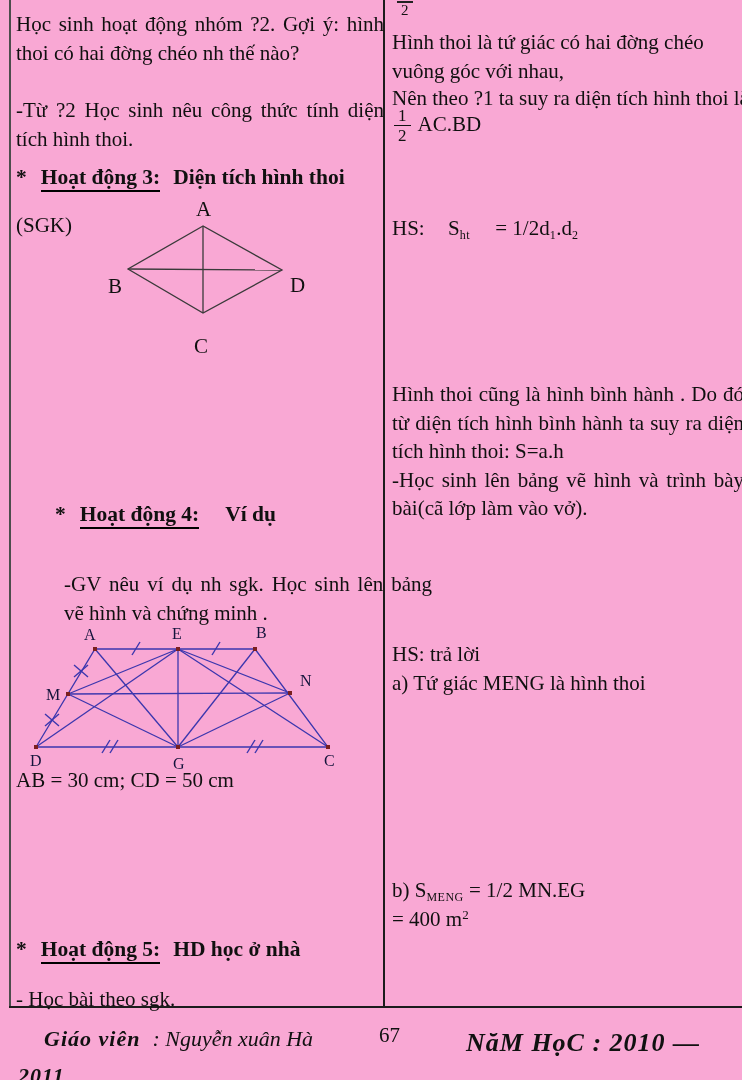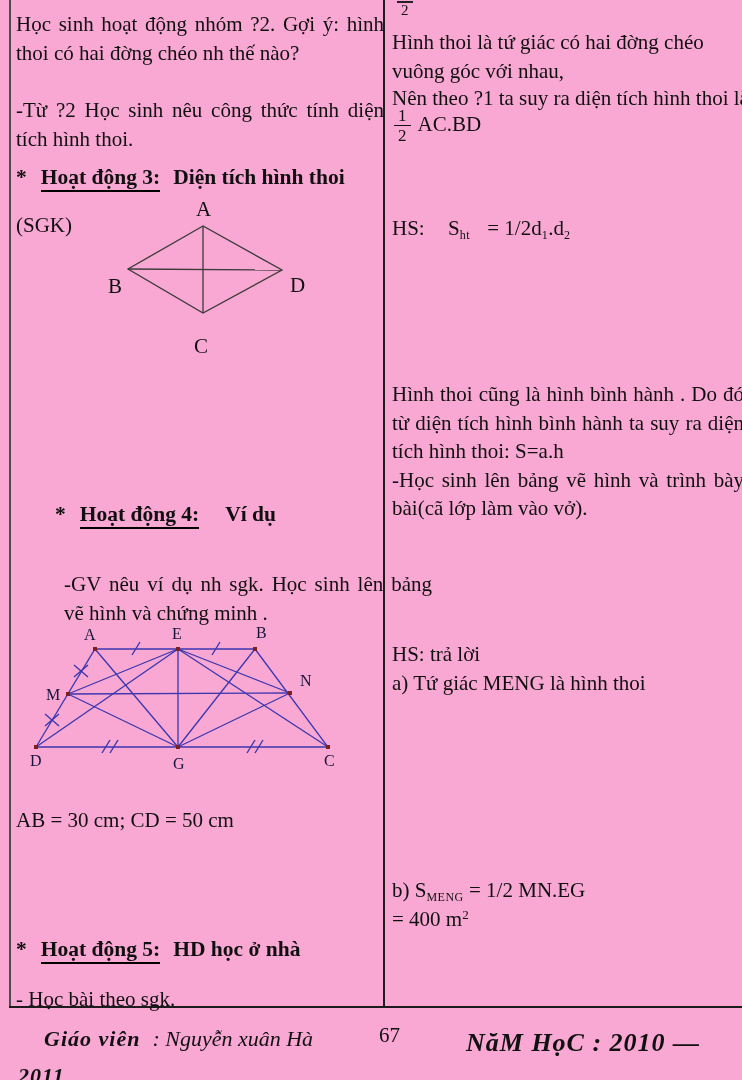--- a/index.html
+++ b/index.html
@@ -132,21 +132,21 @@
       <text x="154" y="17">E</text>
       <text x="238" y="16">B</text>
       <text x="28" y="78">M</text>
       <text x="282" y="64">N</text>
       <text x="12" y="144">D</text>
       <text x="155" y="147">G</text>
       <text x="306" y="144">C</text>
     </g>
   </svg>
 
-  <div class="tb nowrap" style="left:16px; top:766px;margin-top:40px;">AB  = 30 cm;   CD = 50 cm</div>
+  <div class="tb nowrap" style="left:16px; top:766px;">AB  = 30 cm;   CD = 50 cm</div>
 
 
 
   <div class="tb hd" style="left:16px; top:935px; width:368px;">
     <span class="star">*</span><span class="hd-title">Hoạt động 5:</span><span class="hd-rest">HD học ở nhà</span>
   </div>
 
   <div class="tb" style="left:16px; top:985px; width:368px;">- Học bài theo sgk.</div>
 
   <span class="fragfrac">2</span>
@@ -158,21 +158,21 @@
   <div class="tb" style="left:394px; top:106px;">
     <span class="frac">
       <span class="fnum">1</span>
       <span class="fden">2</span>
     </span><span>AC.BD</span>
   </div>
 
   <div class="tb nowrap" style="left:392px; top:214px;">
     <span>HS:</span>
     <span style="margin-left:18px;">S</span><sub class="sm">ht</sub>
-    <span style="margin-left:12px;">= 1/2d</span><sub class="sm">1</sub><span>.d</span><sub class="sm">2</sub>
+    <span style="margin-left:20px;">= 1/2d</span><sub class="sm">1</sub><span>.d</span><sub class="sm">2</sub>
   </div>
 
   <div class="tb just" style="left:392px; top:380px; width:352px;">
     <div>Hình thoi cũng là hình bình hành . Do đó từ diện tích hình bình hành ta suy ra diện tích hình thoi:  S=a.h</div>
     <div>-Học sinh lên bảng vẽ hình và trình bày bài(cã lớp làm vào vở).</div>
   </div>
 
   <div class="tb" style="left:392px; top:640px; width:352px;">
     <div>HS: trả lời</div>
     <div>a) Tứ giác MENG là hình thoi</div>

